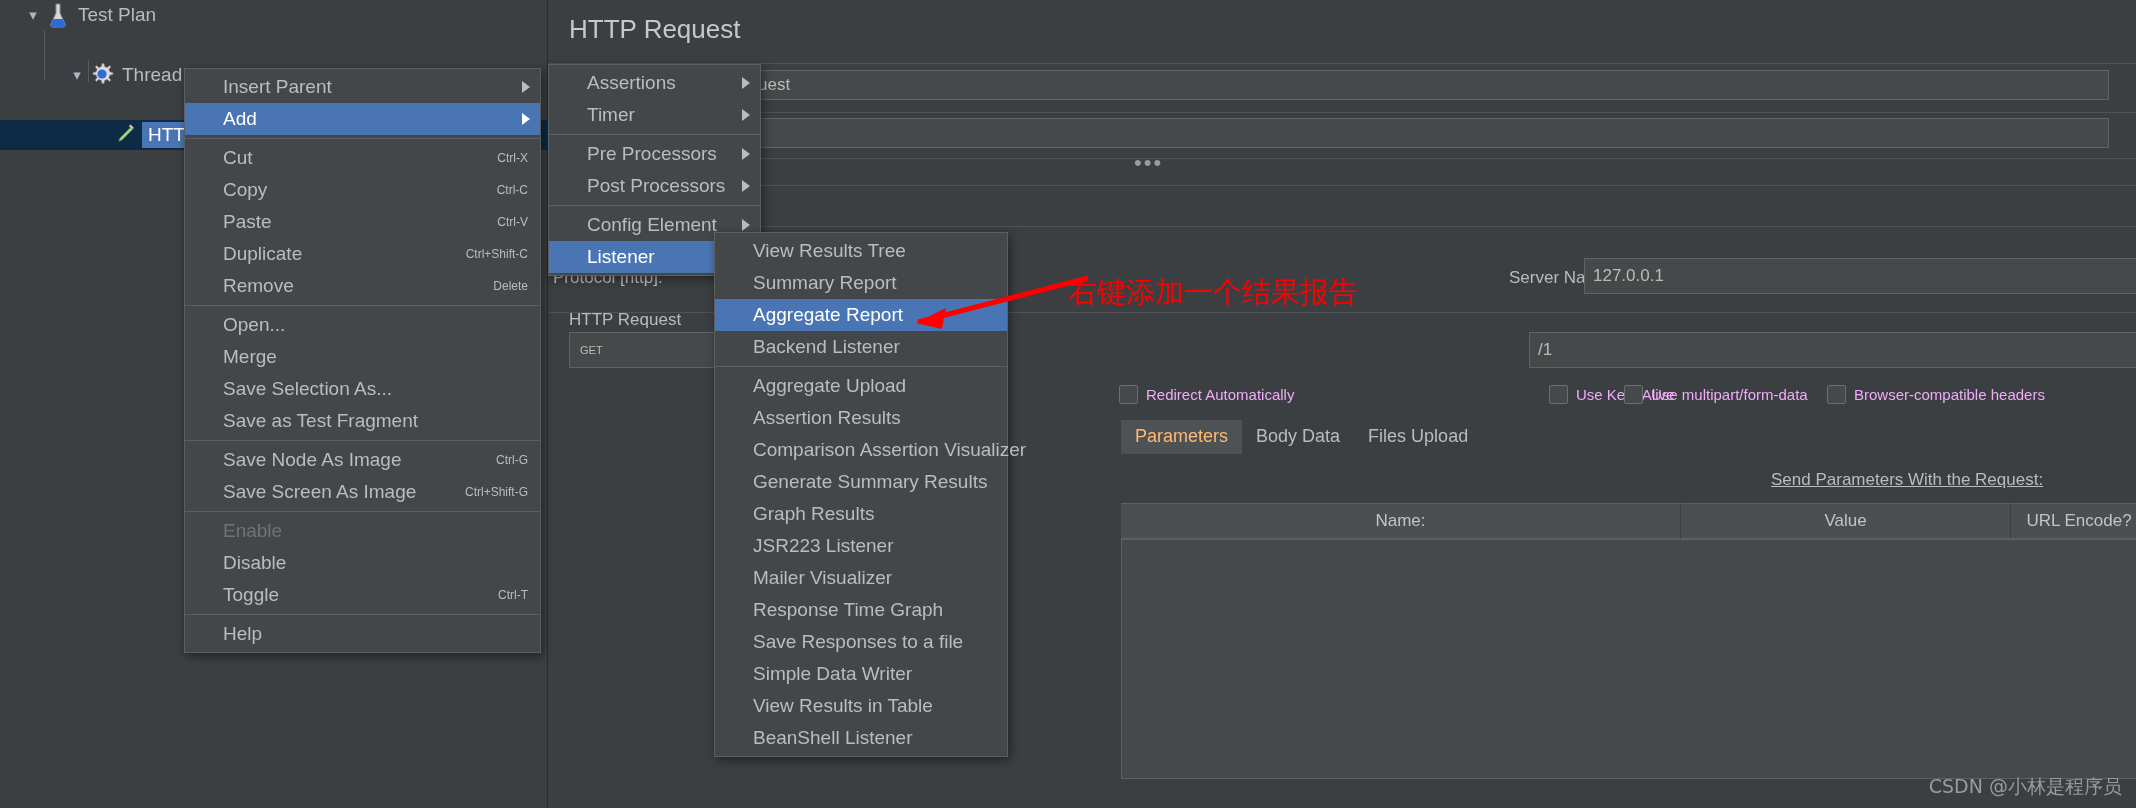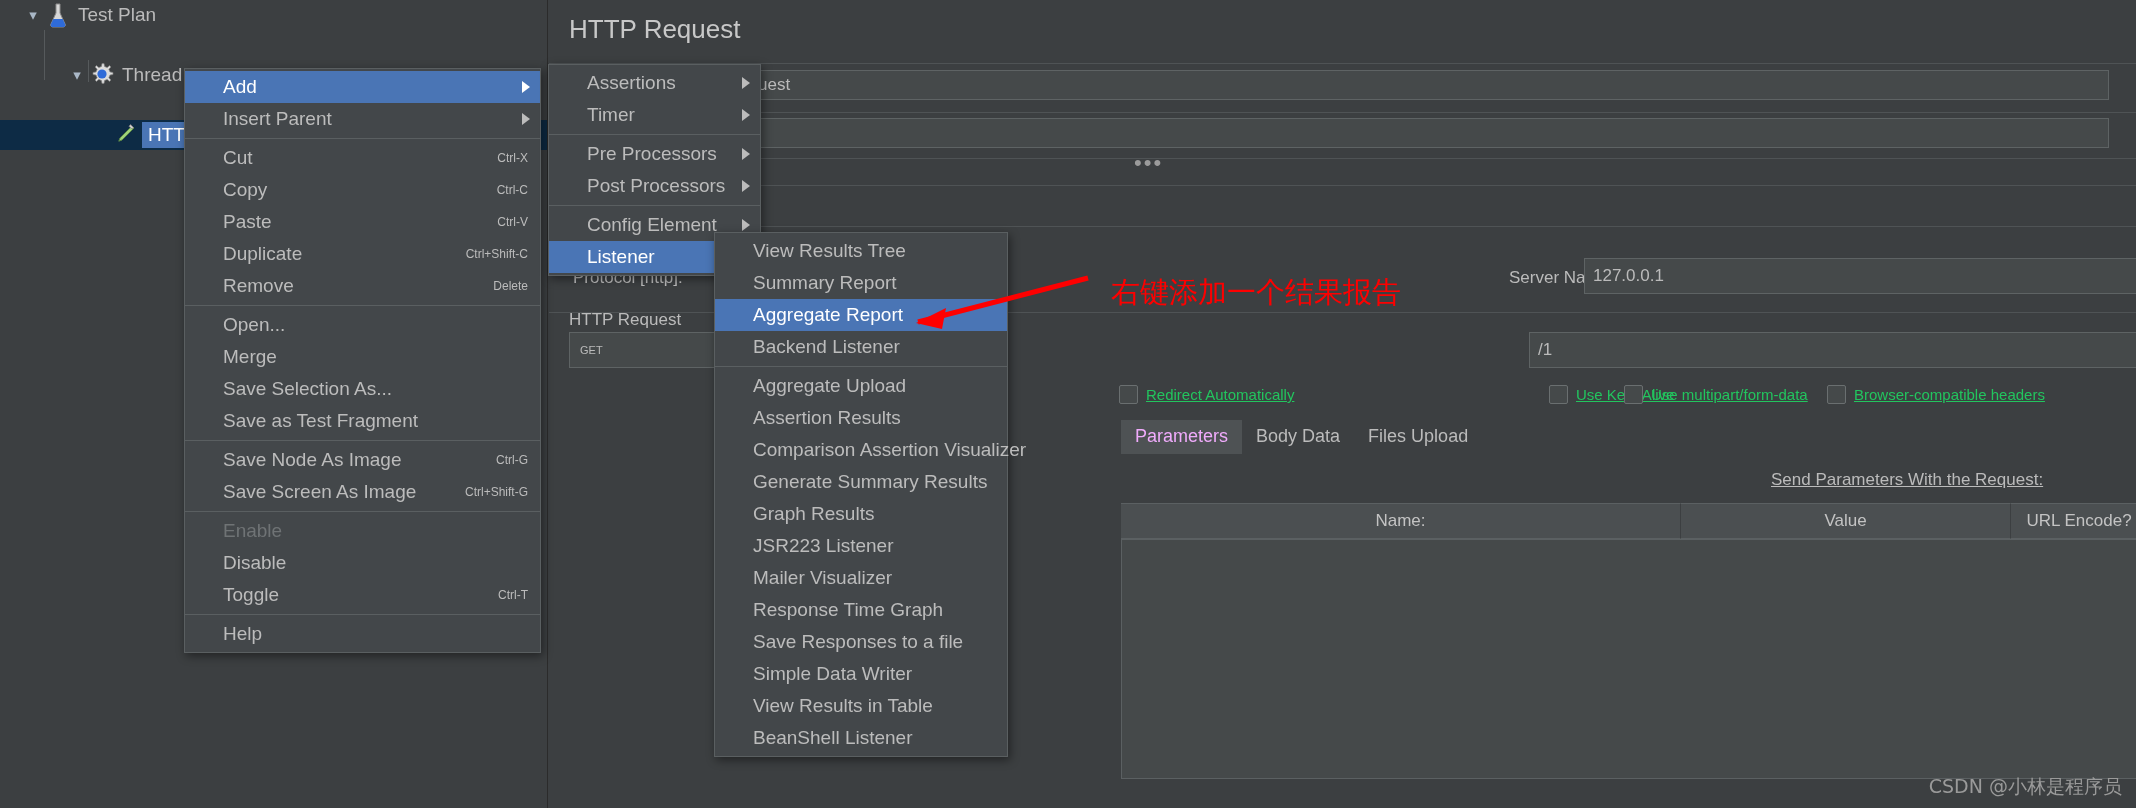--- a/index.html
+++ b/index.html
@@ -48,31 +48,31 @@
     font-family: "Liberation Sans", sans-serif;
   }
   .combo {
     position: absolute; background: #45494a; border: 1px solid #5e6364;
     color: #bbbbbb; font-size: 11px; display: flex; align-items: center; padding-left: 10px;
   }
   .checkbox-wrap { position: absolute; display: flex; align-items: center; gap: 8px; }
   .cb {
     width: 19px; height: 19px; background: #45494a; border: 1px solid #6a6f70; border-radius: 2px;
   }
-  .cb-label { font-size: 15px; color: #22c55e; white-space: nowrap; text-decoration: underline; }
+  .cb-label { font-size: 15px; color: #f0abfc; white-space: nowrap; }
   .drag-dots {
     position: absolute; color: #9b9b9b; font-size: 22px; letter-spacing: 2px;
   }
 
   
   .tabstrip { position: absolute; display: flex; align-items: flex-end; }
   .tab {
     font-size: 18px; color: #bbbbbb; padding: 6px 14px 7px 14px; white-space: nowrap;
   }
-  .tab.active { background: #4e5254; color: #f0abfc; }
+  .tab.active { background: #4e5254; color: #fdba74; }
 
   .section-caption { position: absolute; font-size: 17px; color: #bbbbbb; }
 
   
   .ptable { position: absolute; display: flex; height: 36px; }
   .th {
     background: #4b4f51; border-right: 1px solid #3c3f41; border-top: 1px solid #5b6062;
     border-bottom: 1px solid #5b6062;
     color: #c3c3c3; font-size: 17px; display: flex; align-items: center; justify-content: center;
     white-space: nowrap; overflow: hidden;
@@ -171,21 +171,21 @@
     <div class="field-label" style="left:20px; top:123px;">Comments:</div>
     <div class="textfield" style="left:120px; top:118px; width:1440px; height:30px;"></div>
 
     <div class="row-divider" style="top:158px;"></div>
     <div class="drag-dots" style="left:585px; top:150px;">•••</div>
     <div class="row-divider" style="top:185px;"></div>
     <div class="row-divider" style="top:226px;"></div>
 
     <div class="section-caption" style="left:20px; top:232px;">Web Server</div>
 
-    <div class="field-label" style="left:24px; top:268px;">Protocol [http]:</div>
+    <div class="field-label" style="left:4px; top:268px;">Protocol [http]:</div>
     <div class="textfield" style="left:170px; top:262px; width:210px; height:32px;"></div>
 
     <div class="field-label" style="left:960px; top:268px;">Server Name or IP:</div>
     <div class="textfield" style="left:1035px; top:258px; width:758px; height:36px;">127.0.0.1</div>
 
     <div class="row-divider" style="top:312px;"></div>
 
     <div class="section-caption" style="left:20px; top:310px;">HTTP Request</div>
 
     <div class="combo" style="left:20px; top:332px; width:170px; height:36px;">GET</div>
@@ -220,26 +220,26 @@
     <div class="ptable" style="left:572px; top:503px; width:1564px;">
       <div class="th" style="width:560px;">Name:</div>
       <div class="th" style="width:330px;">Value</div>
       <div class="th" style="width:137px;">URL Encode?</div>
 
     </div>
     <div class="tbody-strip" style="left:572px; top:539px; width:1564px; height:240px;"></div>
   </div>
 
   <div class="menu" id="ctx-menu" style="left:184px; top:68px; width:357px;">
+      <div class="mi">
+        <span>Insert Parent</span>
+        <span class="arrow"></span>
+      </div>
       <div class="mi sel">
         <span>Add</span>
-        <span class="arrow"></span>
-      </div>
-      <div class="mi">
-        <span>Insert Parent</span>
         <span class="arrow"></span>
       </div>
       <div class="msep"></div>
       <div class="mi">
         <span>Cut</span>
         <span class="accel">Ctrl-X</span>
       </div>
       <div class="mi">
         <span>Copy</span>
         <span class="accel">Ctrl-C</span>
@@ -373,16 +373,16 @@
       </div>
       <div class="mi">
         <span>BeanShell Listener</span>
       </div>
     </div>
 
   <svg class="arrow-svg" style="left:880px; top:272px;" width="215" height="62" viewBox="0 0 215 62">
     <path d="M208 6 L38 50" stroke="#fe0000" stroke-width="5" fill="none"></path>
     <path d="M36 51 L66 36 L62 57 Z" fill="#fe0000"></path>
   </svg>
-  <div class="annot" style="left:1111px; top:273px;">右键添加一个结果报告</div>
+  <div class="annot" style="left:1068px; top:273px;">右键添加一个结果报告</div>
 
   <div class="watermark">CSDN @小林是程序员</div>
 </div>
 
 </body></html>

